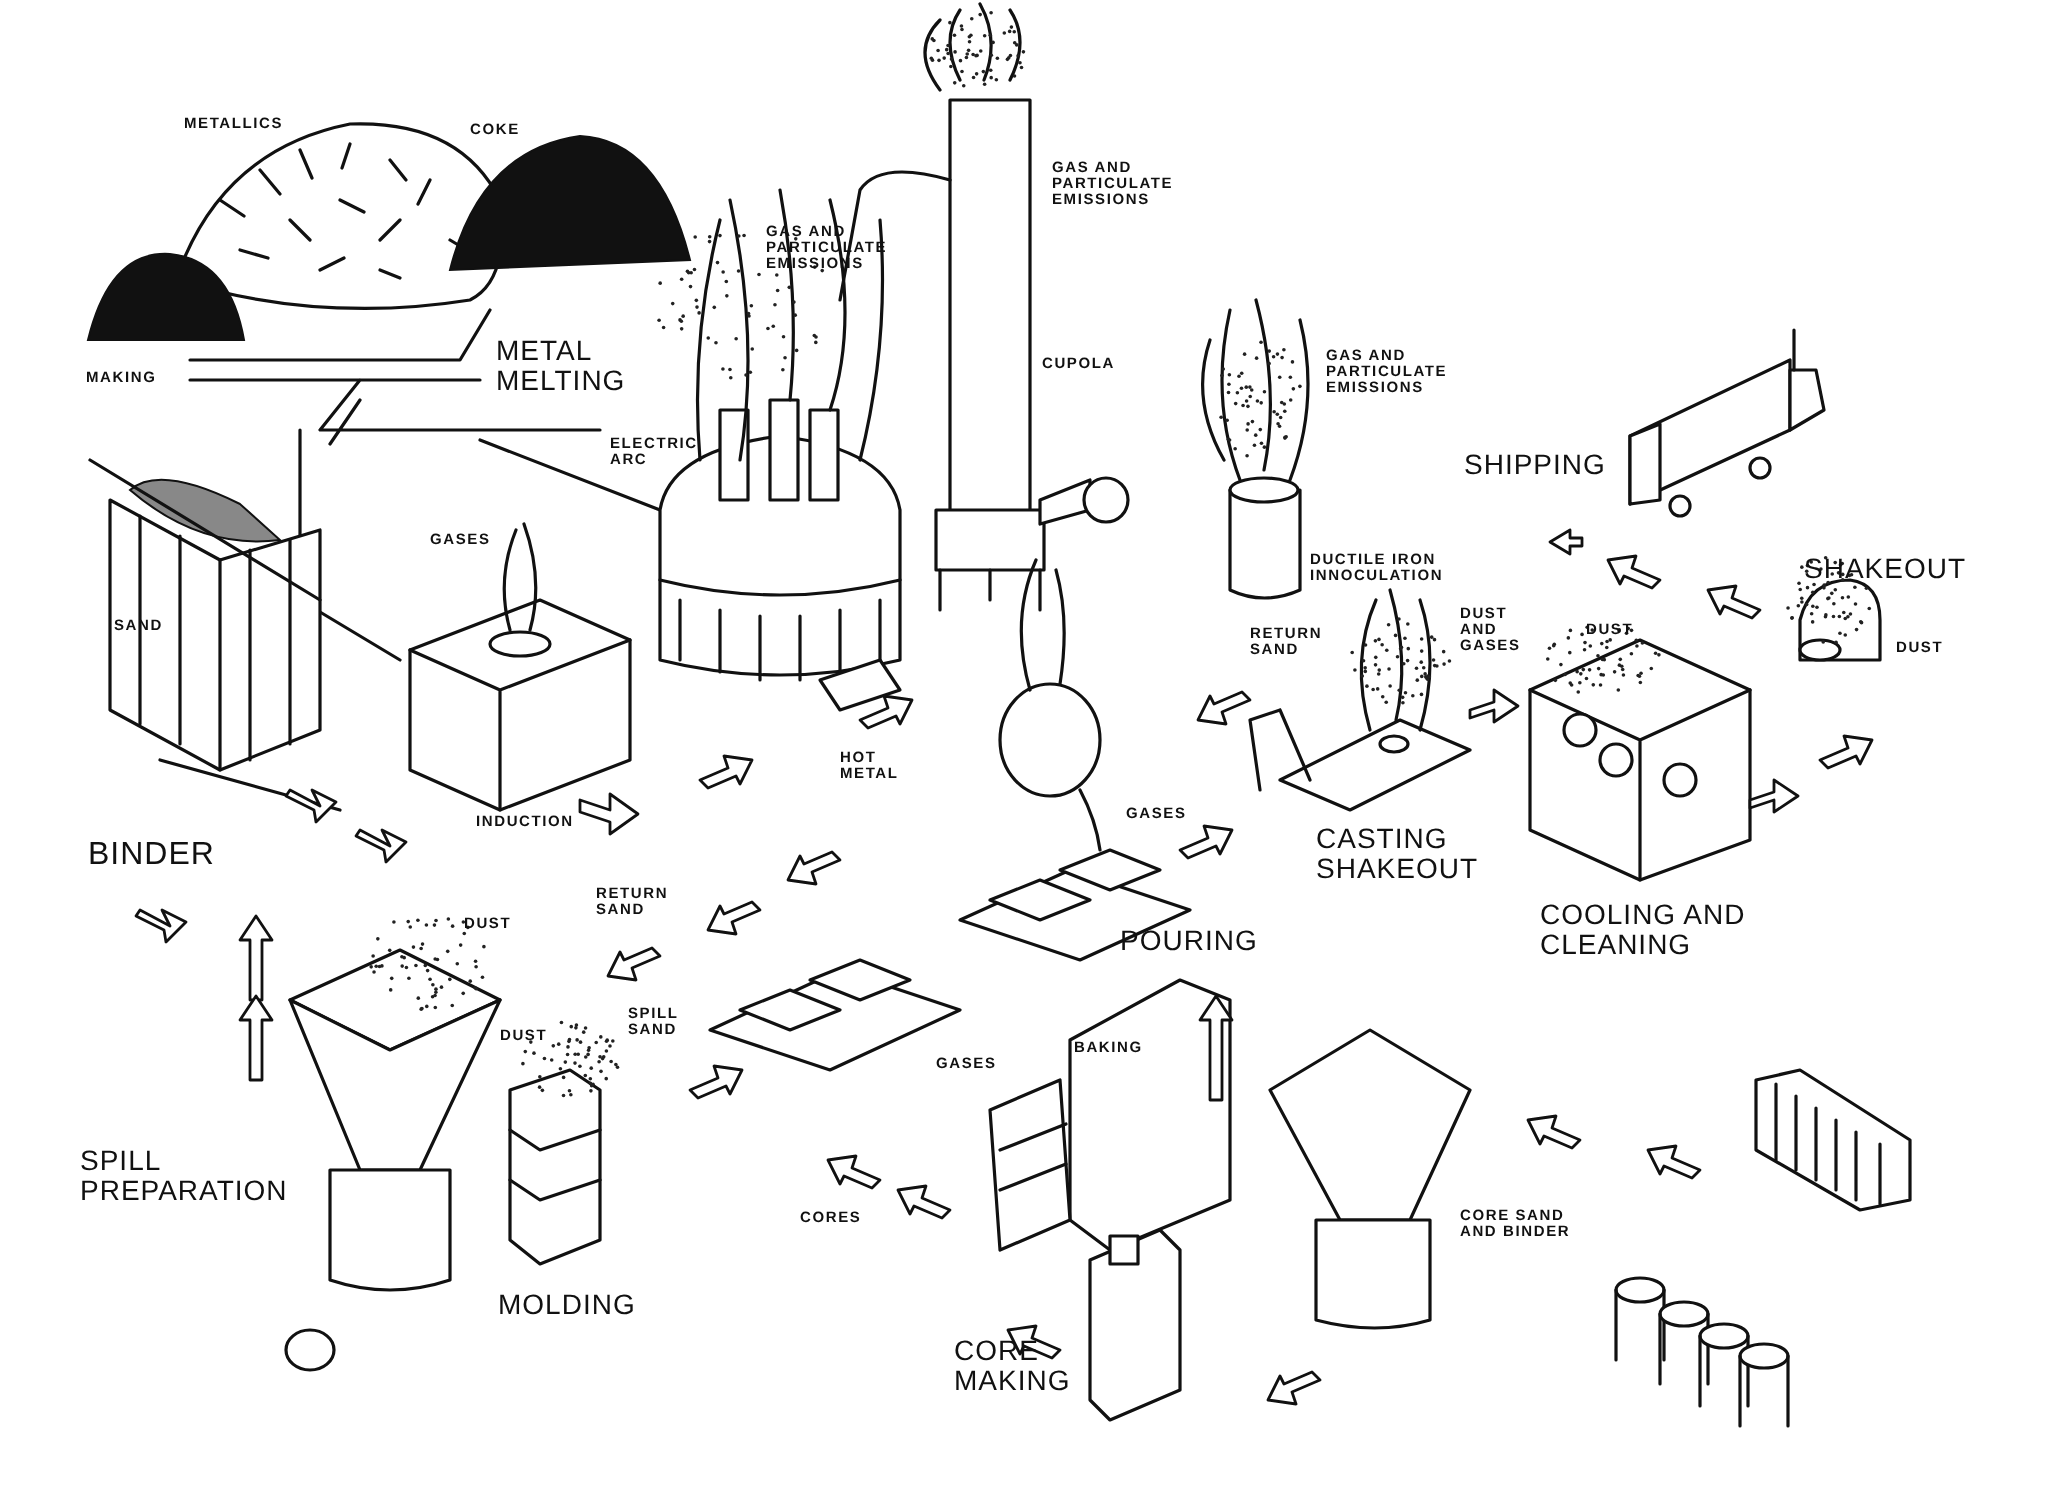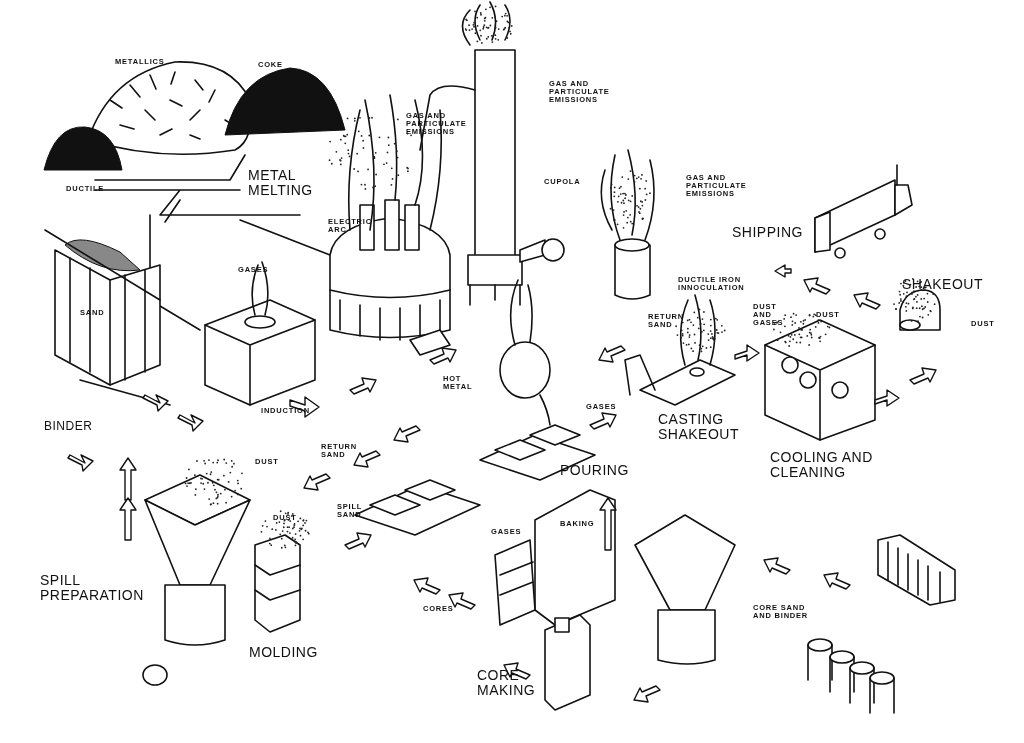--- a/index.html
+++ b/index.html
@@ -1,20 +1,20 @@
 <!DOCTYPE html>
 <html><head>
 <meta charset="utf-8">
 <style>
   html, body { margin:0; padding:0; background:#ffffff; }
   body { width:1024px; height:743px; position:relative; overflow:hidden; font-family:"Liberation Sans", sans-serif; color:#111; }
   #diagram { position:absolute; left:0; top:0; width:1024px; height:743px; }
   .lbl { position:absolute; font-family:"Liberation Sans", sans-serif; color:#111; line-height:1.05; white-space:pre-line; }
   .big { font-size:14px; letter-spacing:0.5px; }
-  .small { font-size:7.5px; font-weight:bold; letter-spacing:0.8px;margin-left:23px; }
+  .small { font-size:7.5px; font-weight:bold; letter-spacing:0.8px; }
   .center { text-align:left; }
   svg * { vector-effect:non-scaling-stroke; }
   .ln { fill:none; stroke:#111; stroke-width:1.6; stroke-linejoin:round; stroke-linecap:round; }
   .fl { fill:#fff; stroke:#111; stroke-width:1.6; stroke-linejoin:round; }
   .dk { fill:#111; stroke:#111; stroke-width:1; }
   .arw { fill:#fff; stroke:#111; stroke-width:1.4; stroke-linejoin:round; }
   .dust { fill:#222; }
 </style>
 </head>
 <body>
@@ -670,21 +670,21 @@
       <circle cx="304.9911862233514" cy="522.9649905472988" r="0.9" class="dust"></circle>
       <circle cx="269.91598483982955" cy="538.3395872311343" r="0.9" class="dust"></circle>
       <circle cx="269.8012907994462" cy="543.5728504717811" r="0.9" class="dust"></circle>
       <circle cx="275.8583010689949" cy="529.9732107772219" r="0.9" class="dust"></circle>
       <circle cx="294.56290703118634" cy="523.9207096134056" r="0.9" class="dust"></circle>
     </g>
 </svg>
 
 <div class="lbl small" style="left:92px;top:58px">METALLICS</div>
 <div class="lbl small" style="left:235px;top:61px">COKE</div>
-<div class="lbl small" style="left:43px;top:185px">DUCTILE</div>
+<div class="lbl small" style="left:43px;top:185px">MAKING</div>
 <div class="lbl big center" style="left:248px;top:168px;width:70px">METAL MELTING</div>
 <div class="lbl small" style="left:383px;top:112px">GAS AND
 PARTICULATE
 EMISSIONS</div>
 <div class="lbl small center" style="left:305px;top:218px;width:50px">ELECTRIC
 ARC</div>
 <div class="lbl small" style="left:526px;top:80px">GAS AND
 PARTICULATE
 EMISSIONS</div>
 <div class="lbl small" style="left:521px;top:178px">CUPOLA</div>
@@ -706,21 +706,21 @@
 <div class="lbl small" style="left:57px;top:309px">SAND</div>
 <div class="lbl small" style="left:238px;top:407px">INDUCTION</div>
 <div class="lbl small center" style="left:420px;top:375px;width:40px">HOT
 METAL</div>
 <div class="lbl small" style="left:563px;top:403px">GASES</div>
 <div class="lbl big center" style="left:658px;top:412px;width:100px">CASTING SHAKEOUT</div>
 <div class="lbl big center" style="left:770px;top:450px;width:130px">COOLING AND CLEANING</div>
 <div class="lbl big" style="left:560px;top:463px">POURING</div>
 <div class="lbl small center" style="left:298px;top:443px;width:50px">RETURN
 SAND</div>
-<div class="lbl big" style="left:44px;top:420px;font-size:12px">BINDER</div>
+<div class="lbl big" style="left:44px;top:420px;font-size:16px">BINDER</div>
 
 <div class="lbl small" style="left:232px;top:458px">DUST</div>
 <div class="lbl small" style="left:314px;top:503px">SPILL
 SAND</div>
 <div class="lbl small" style="left:250px;top:514px">DUST</div>
 <div class="lbl big center" style="left:40px;top:573px;width:130px">SPILL PREPARATION</div>
 <div class="lbl big" style="left:249px;top:645px">MOLDING</div>
 <div class="lbl small" style="left:468px;top:528px">GASES</div>
 <div class="lbl small" style="left:537px;top:520px">BAKING</div>
 <div class="lbl small" style="left:400px;top:605px">CORES</div>

